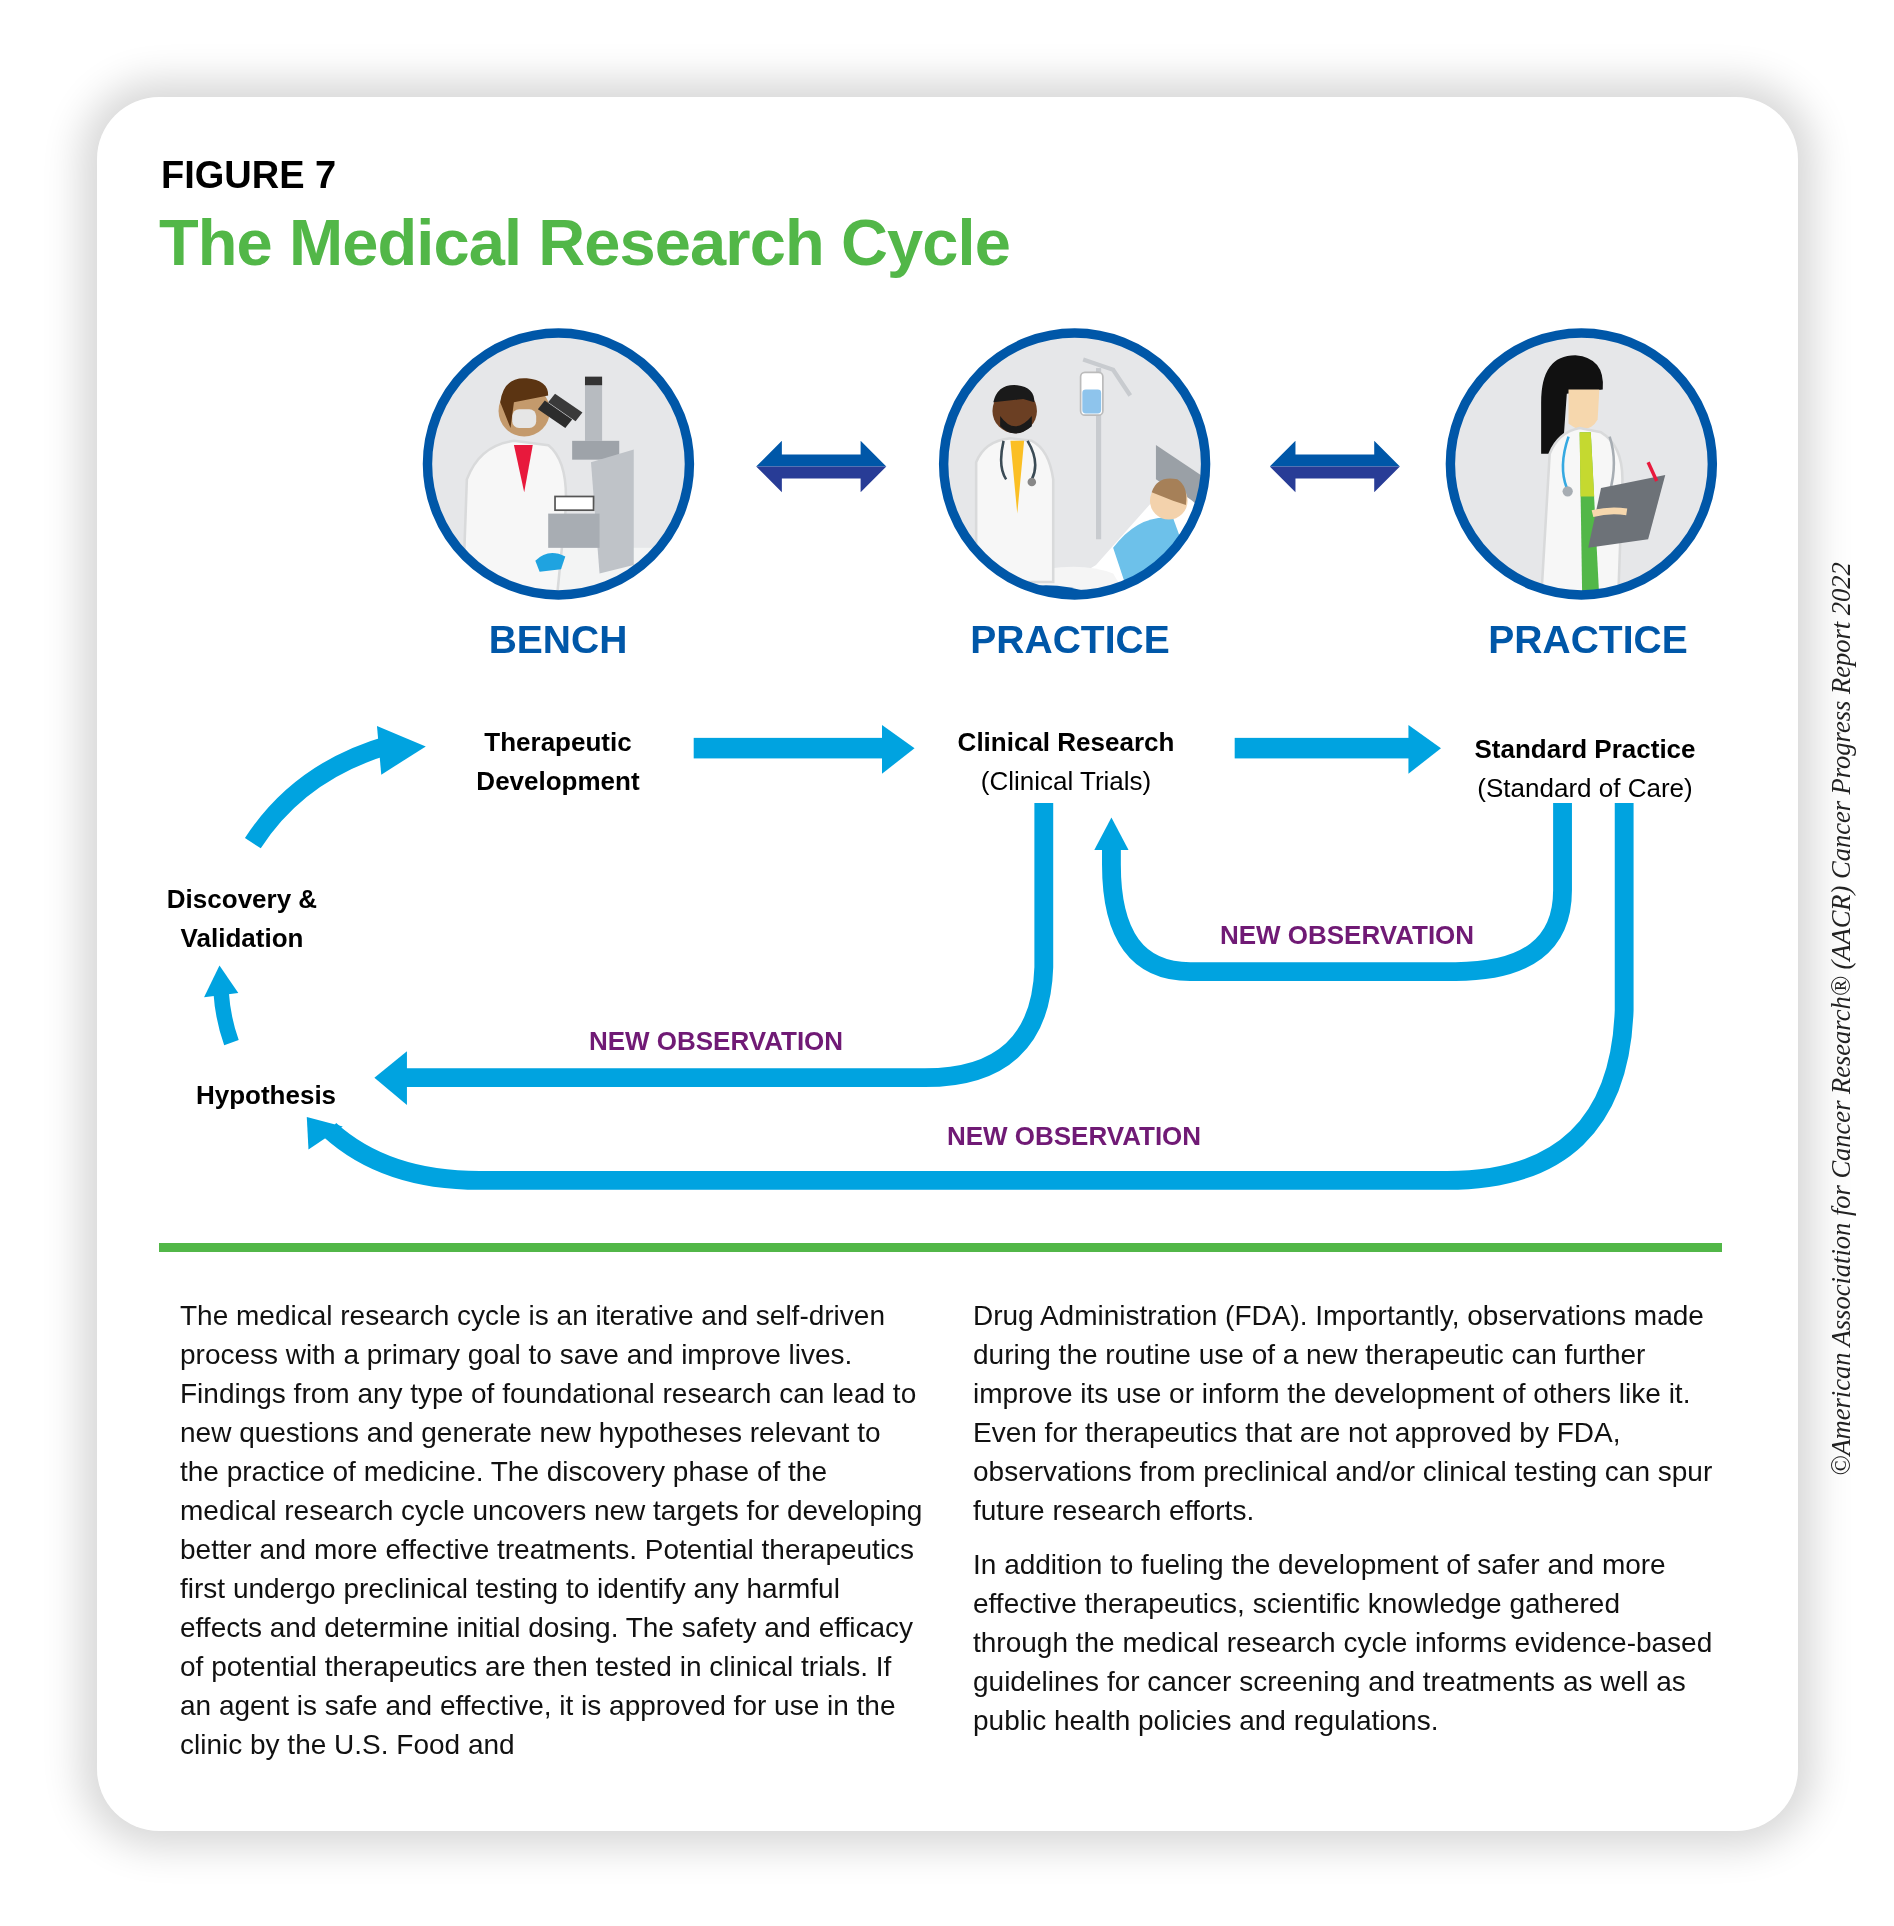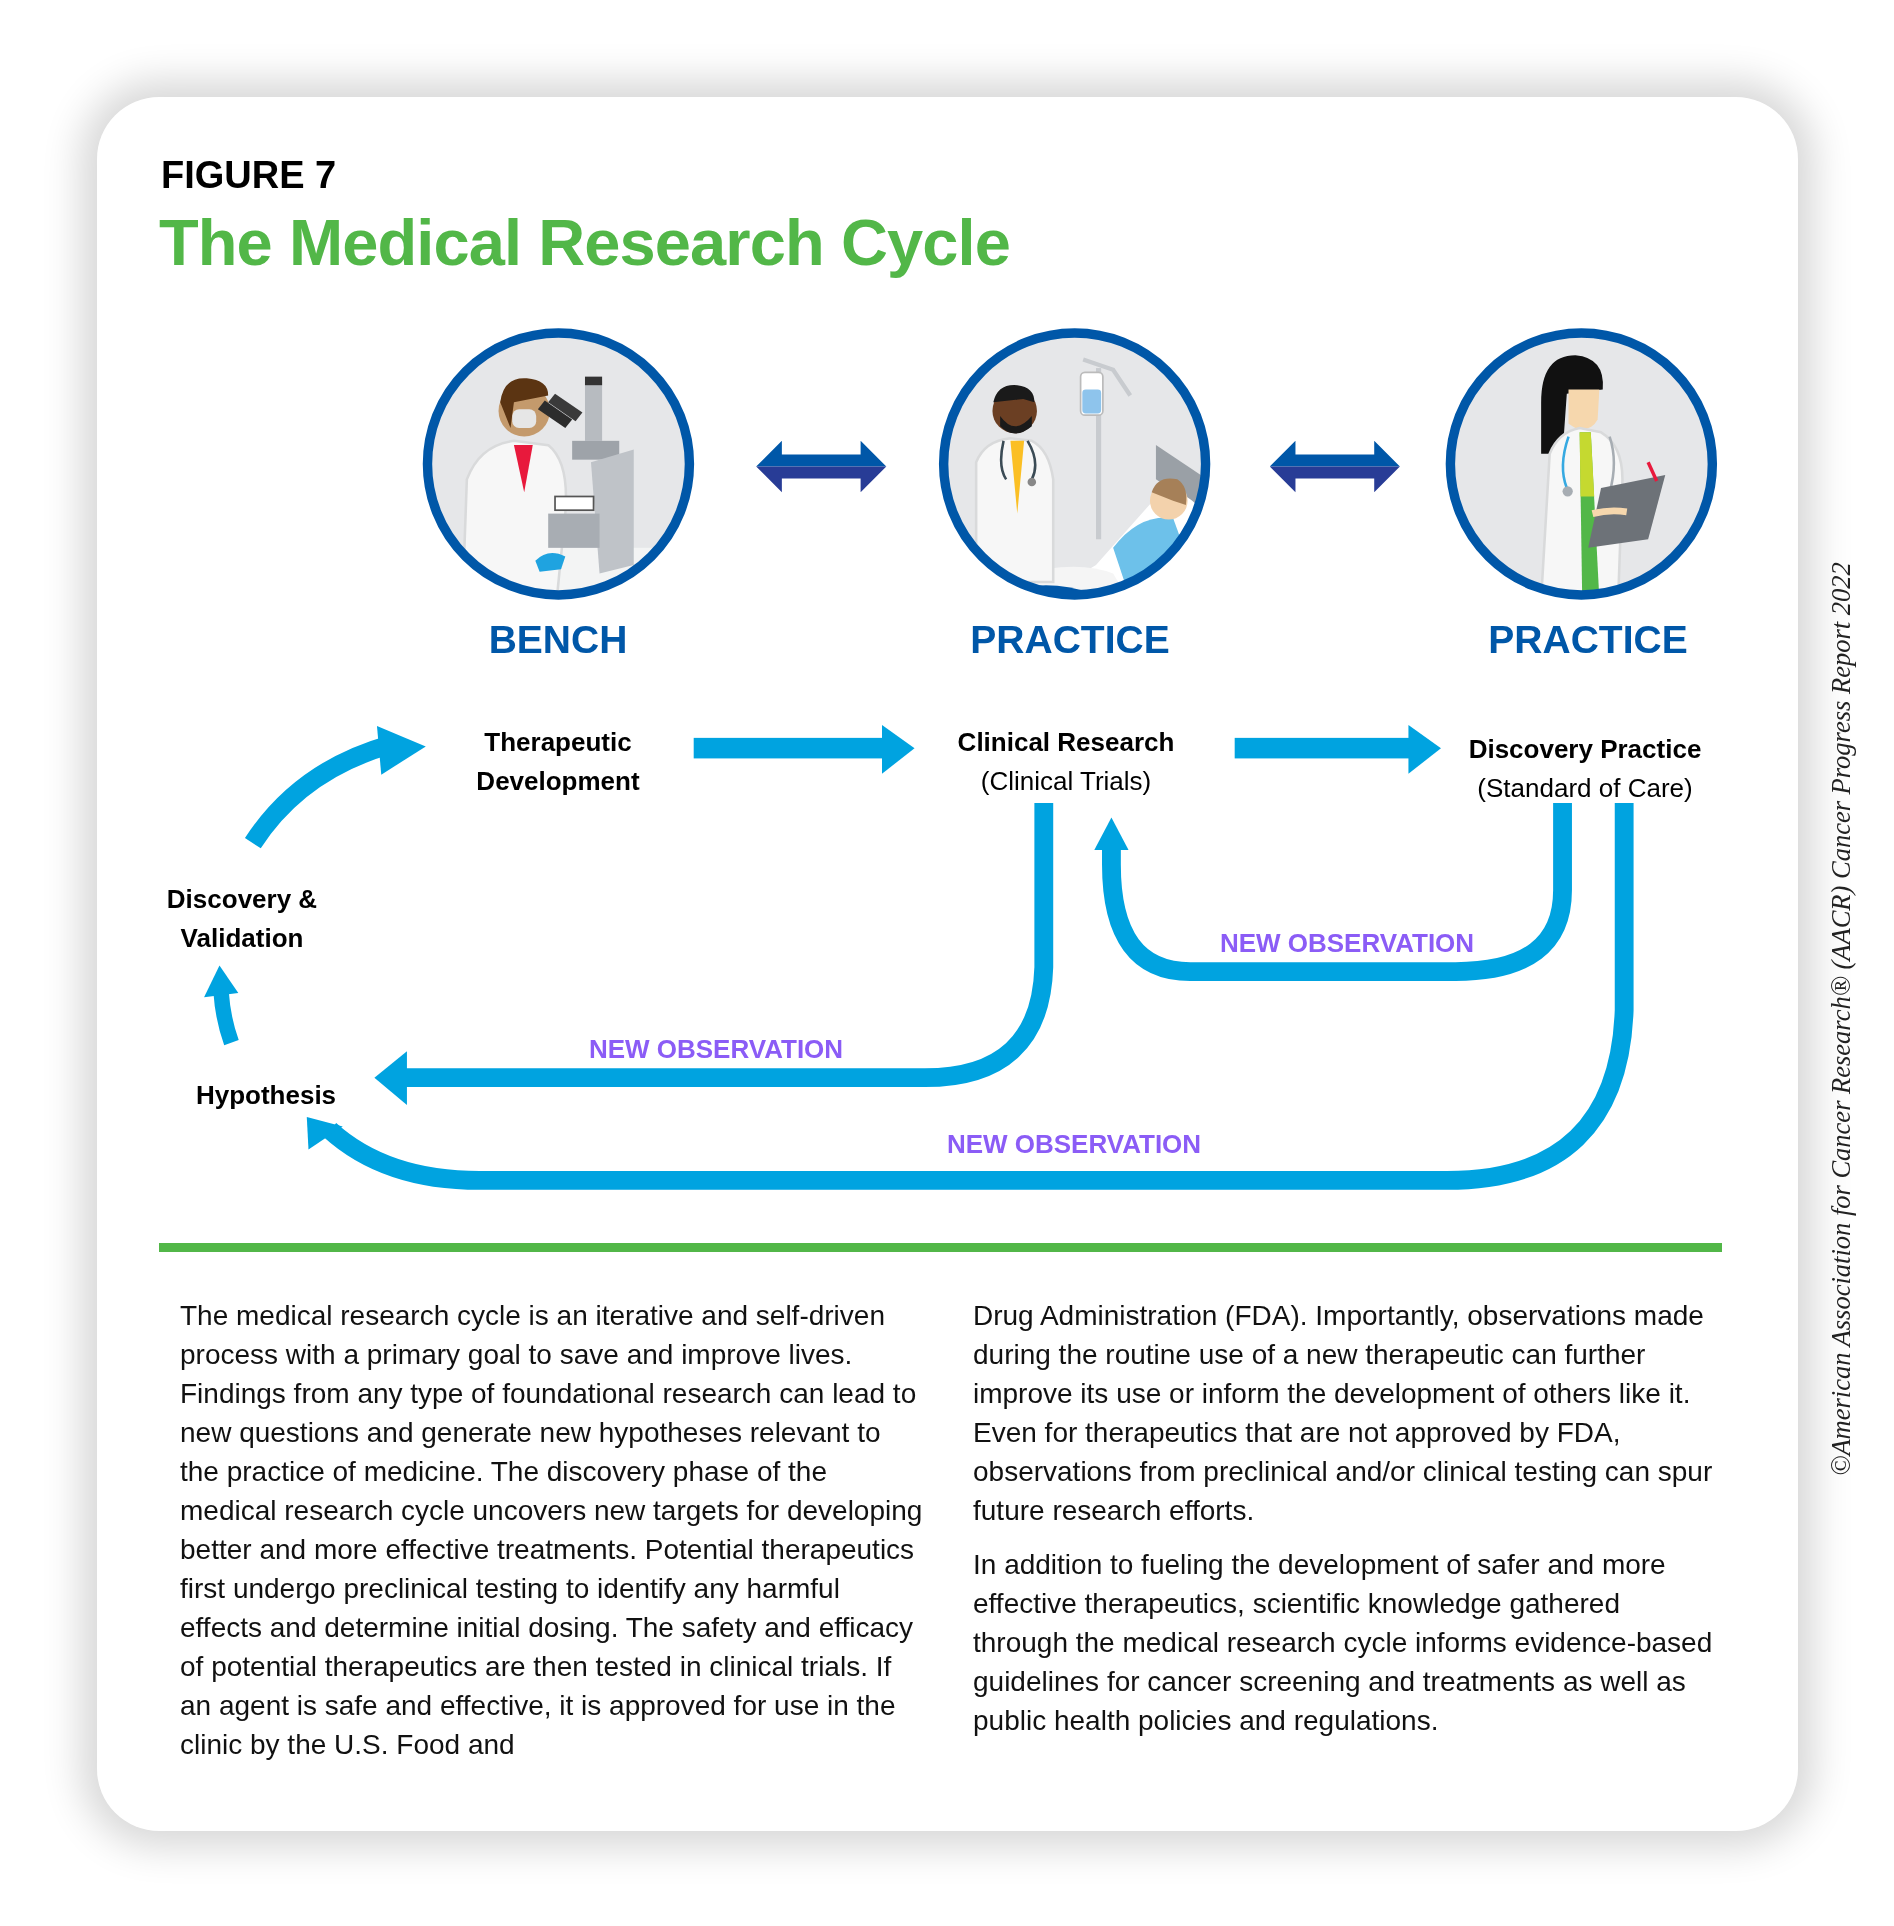--- a/index.html
+++ b/index.html
@@ -31,23 +31,22 @@
   .stage-title {
     font-size: 39px; font-weight: bold; color: #0057a8; text-align: center;
     width: 342px; transform: translateX(-50%);
   }
   .node-label {
     font-size: 26px; font-weight: bold; color: #000; text-align: center;
     line-height: 39px; width: 360px; transform: translateX(-50%); margin-top: 17px;
   }
   .node-sub { font-weight: normal; display: block; text-align: center; }
   .obs {
-    font-size: 26px; font-weight: bold; color: #8b5cf6; white-space: nowrap;
+    font-size: 26px; font-weight: bold; color: #701a75; white-space: nowrap;
     transform: translateX(-50%);
-    margin-top: 8px;
   }
   .divider {
     left: 159px; top: 1243px; width: 1563px; height: 9.4px; background: #52b748;
   }
   .col {
     width: 745px; font-size: 28px; line-height: 39px; color: #111;
   }
   .col p { margin: 0 0 15.4px 0; }
   svg.diagram { position: absolute; left: 0; top: 0; }
 </style>
@@ -198,21 +197,21 @@
 
 <div class="abs node-label" style="left:558px; top:706px;">
   <span>Therapeutic</span><br>
   <span>Development</span>
 </div>
 <div class="abs node-label" style="left:1066px; top:706px;">
   <span>Clinical Research</span>
   <span class="node-sub">(Clinical Trials)</span>
 </div>
 <div class="abs node-label" style="left:1585px; top:713px;">
-  <span>Discovery Practice</span>
+  <span>Standard Practice</span>
   <span class="node-sub">(Standard of Care)</span>
 </div>
 
 <div class="abs node-label" style="left:242px; top:863px; width:223px;">
   <span>Discovery &amp;</span><br>
   <span>Validation</span>
 </div>
 <div class="abs node-label" style="left:266px; top:1059px; width:223px;">Hypothesis</div>
 
 <div class="abs obs" style="left:1347px; top:920px;">NEW OBSERVATION</div>

